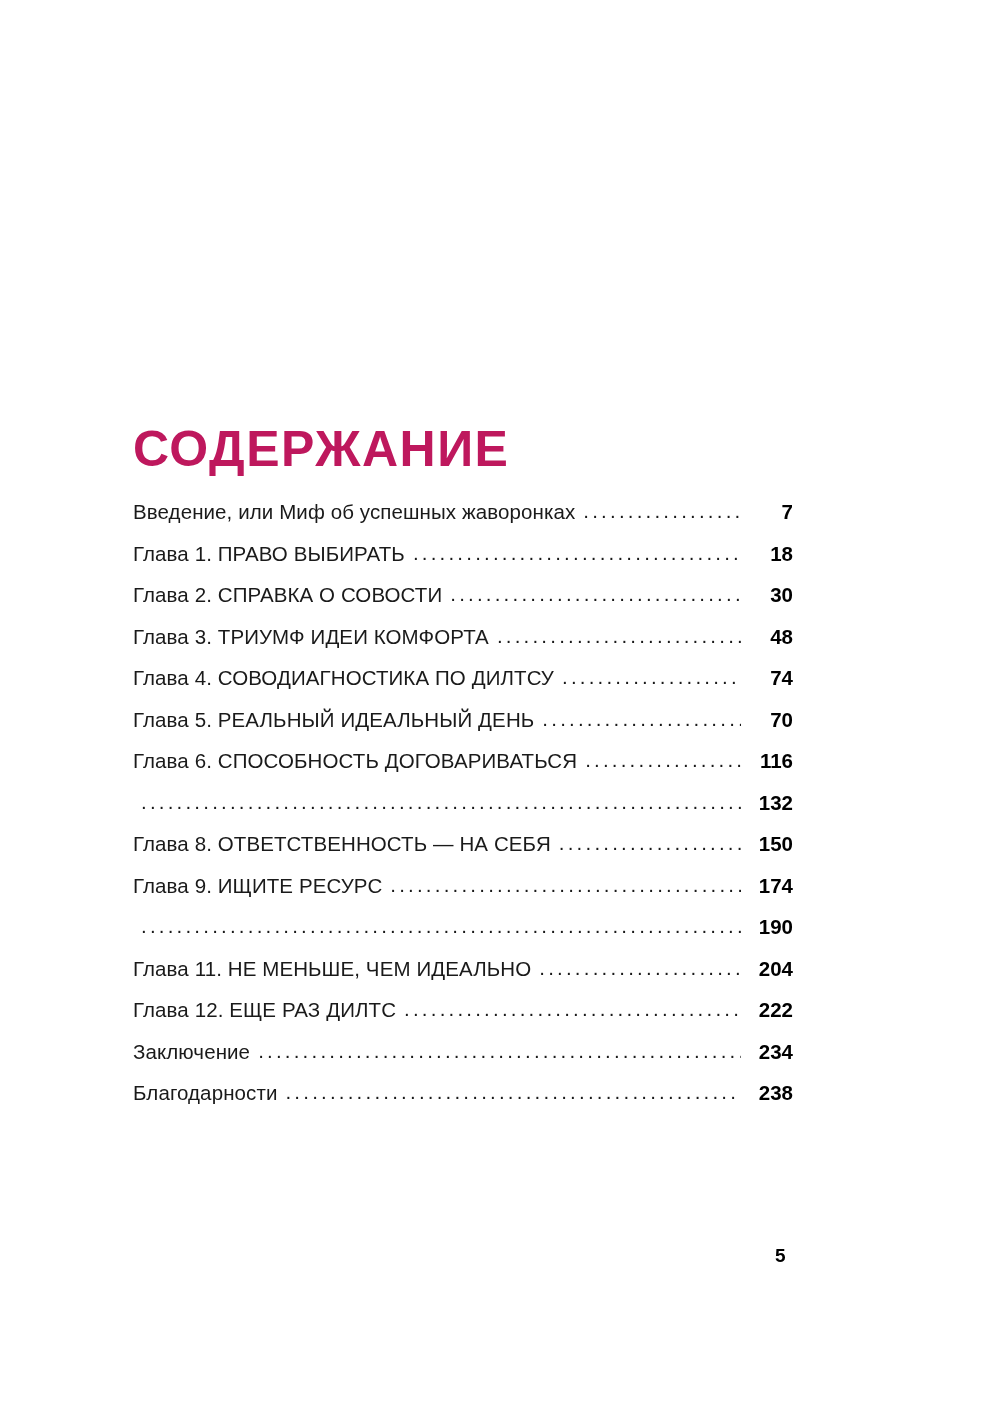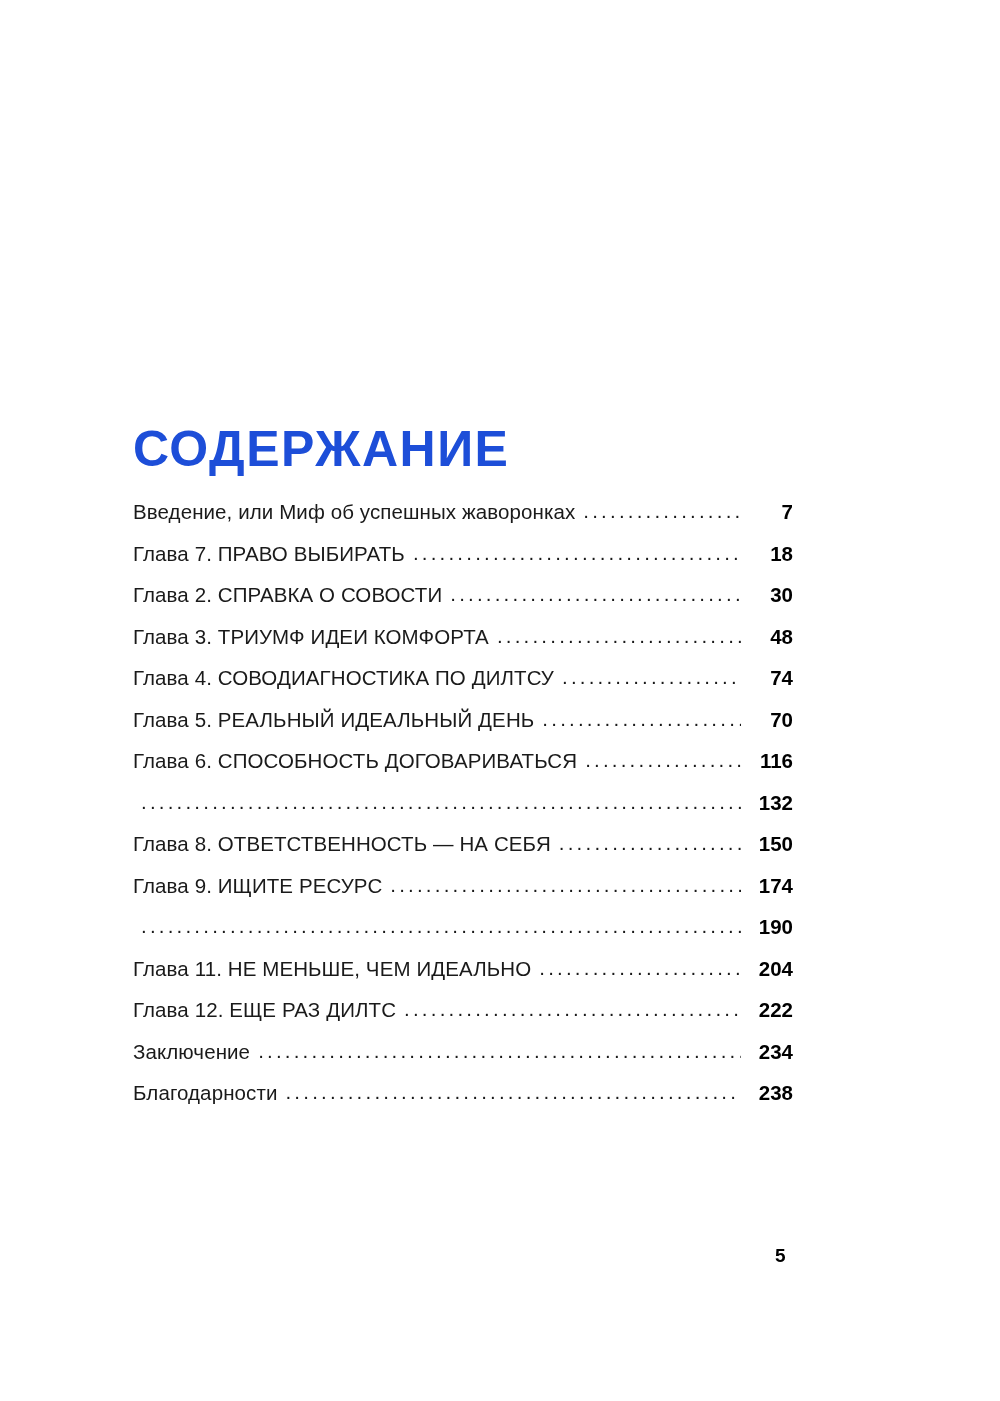--- a/index.html
+++ b/index.html
@@ -22,21 +22,21 @@
     background: #ffffff;
   }
 
   .toc-title {
     position: absolute;
     left: 133px;
     top: 424px;
     font-size: 50px;
     font-weight: 800;
     letter-spacing: 1.5px;
-    color: #1d4ed8;
+    color: #be185d;
     line-height: 1;
     white-space: nowrap;
   }
 
   .toc-list {
     position: absolute;
     left: 133px;
     top: 500px;
     width: 660px;
   }
@@ -95,21 +95,21 @@
 
   <div class="toc-title">СОДЕРЖАНИЕ</div>
 
   <div class="toc-list" id="toc-list">
       <div class="toc-row">
         <span class="toc-label">Введение, или Миф об успешных жаворонках</span>
         <span class="toc-dots">...............................................................................</span>
         <span class="toc-page">7</span>
       </div>
       <div class="toc-row">
-        <span class="toc-label">Глава 7. ПРАВО ВЫБИРАТЬ</span>
+        <span class="toc-label">Глава 1. ПРАВО ВЫБИРАТЬ</span>
         <span class="toc-dots">...............................................................................</span>
         <span class="toc-page">18</span>
       </div>
       <div class="toc-row">
         <span class="toc-label">Глава 2. СПРАВКА О СОВОСТИ</span>
         <span class="toc-dots">...............................................................................</span>
         <span class="toc-page">30</span>
       </div>
       <div class="toc-row">
         <span class="toc-label">Глава 3. ТРИУМФ ИДЕИ КОМФОРТА</span>

